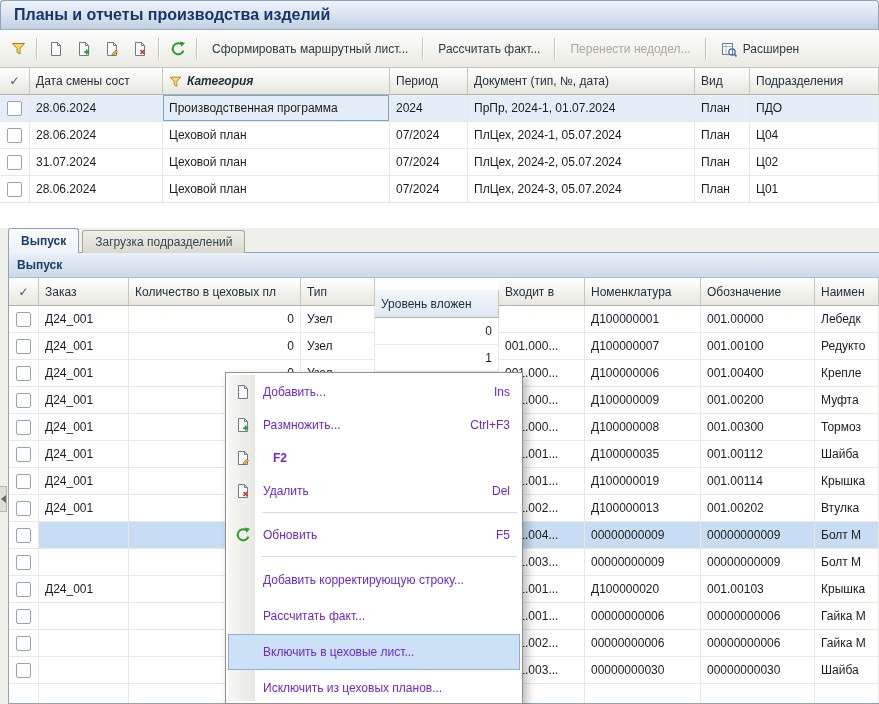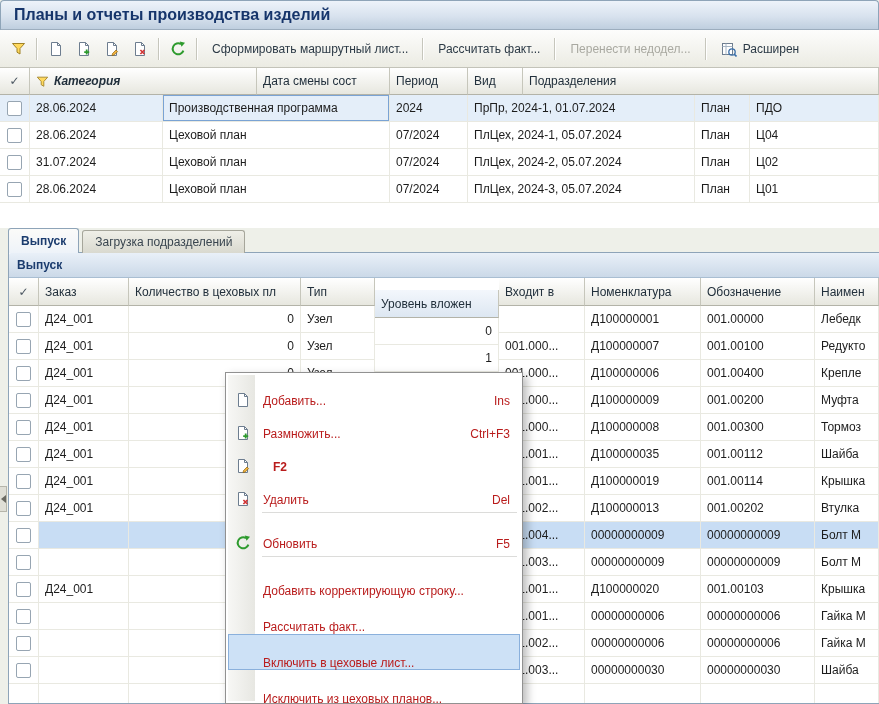--- a/index.html
+++ b/index.html
@@ -72,22 +72,22 @@
     background:#dfdfd6;border:1px solid #b5b5aa;border-left:none;z-index:4;}
   .collapse::after{content:"";position:absolute;left:1px;top:8px;
     border:4px solid transparent;border-right:5px solid #6a6a62;border-left:none;}
 
   
   .menu{position:absolute;left:225px;top:372px;width:298px;bottom:0;box-sizing:border-box;
     background:#fff;border:1px solid #919191;box-shadow:4px 4px 9px rgba(0,0,0,.28);
     padding:2px;overflow:hidden;z-index:10;}
   .menu::before{content:"";position:absolute;left:2px;top:2px;bottom:2px;width:27px;
     background:linear-gradient(90deg,#f7f7f5,#e7e7e2);}
-  .mitem{position:relative;height:33px;display:flex;align-items:flex-end;
-    padding:0 10px 0 5px;color:#b91c1c;}
+  .mitem{position:relative;height:33px;display:flex;align-items:center;
+    padding:0 10px 0 5px;color:#6d28d9;}
   .mitem.tall{height:36px;}
   .mitem.bold .mi-label,.mitem.bold .mi-shortcut{font-weight:bold;}
   .mitem.hl{background:#cde1f6;box-shadow:inset 0 0 0 1px #8ab0dc;}
   .mi-icon{width:20px;min-width:20px;display:flex;justify-content:center;margin-right:10px;position:relative;}
   .mi-label{flex:1;position:relative;}
   .mi-shortcut{margin-left:10px;position:relative;}
   .msep{height:1px;background:#dcdcda;margin:5px 3px 5px 34px;position:relative;}
 </style>
 </head>
 <body>
@@ -165,30 +165,31 @@
           <path d="M13.3 13.3l2.2 2.2" stroke="#3a6ea8" stroke-width="1.6"></path>
         </svg>
       </span>
     <span>Расширен</span>
   </div>
 </div>
 
 <div class="upper">
   <div class="row head">
     <div class="cell hcell u0 chk">✓</div>
+    <div class="cell hcell u1">Дата смены сост</div>
     <div class="cell hcell u2">
       <span class="icn">
           <svg width="13" height="13" viewBox="0 0 15 15">
             <path d="M1.5 2.5h12l-4.5 5v5.5l-3-1.8V7.5z" fill="#ffd95e" stroke="#a08226" stroke-width="1"></path>
           </svg>
         </span>
       <span class="catlbl">Категория</span>
     </div>
-    <div class="cell hcell u1">Дата смены сост</div>
     <div class="cell hcell u3">Период</div>
+    <div class="cell hcell u4">Документ (тип, №, дата)</div>
     <div class="cell hcell u5">Вид</div>
     <div class="cell hcell u6">Подразделения</div>
   </div>
 
   <div class="row sel">
     <div class="cell u0">
         <span class="cbx"></span>
       </div>
     <div class="cell u1">28.06.2024</div>
     <div class="cell u2 selcell">Производственная программа</div>

